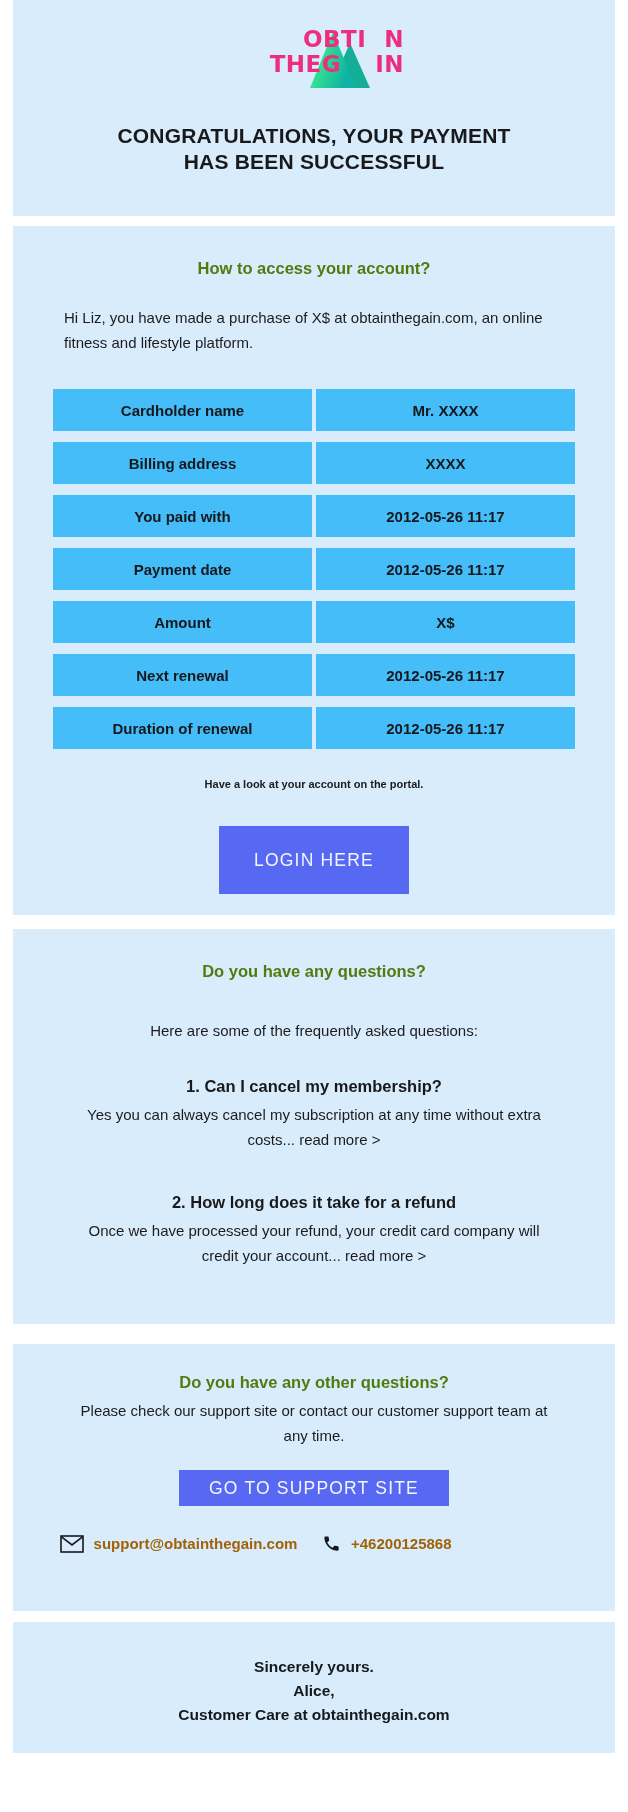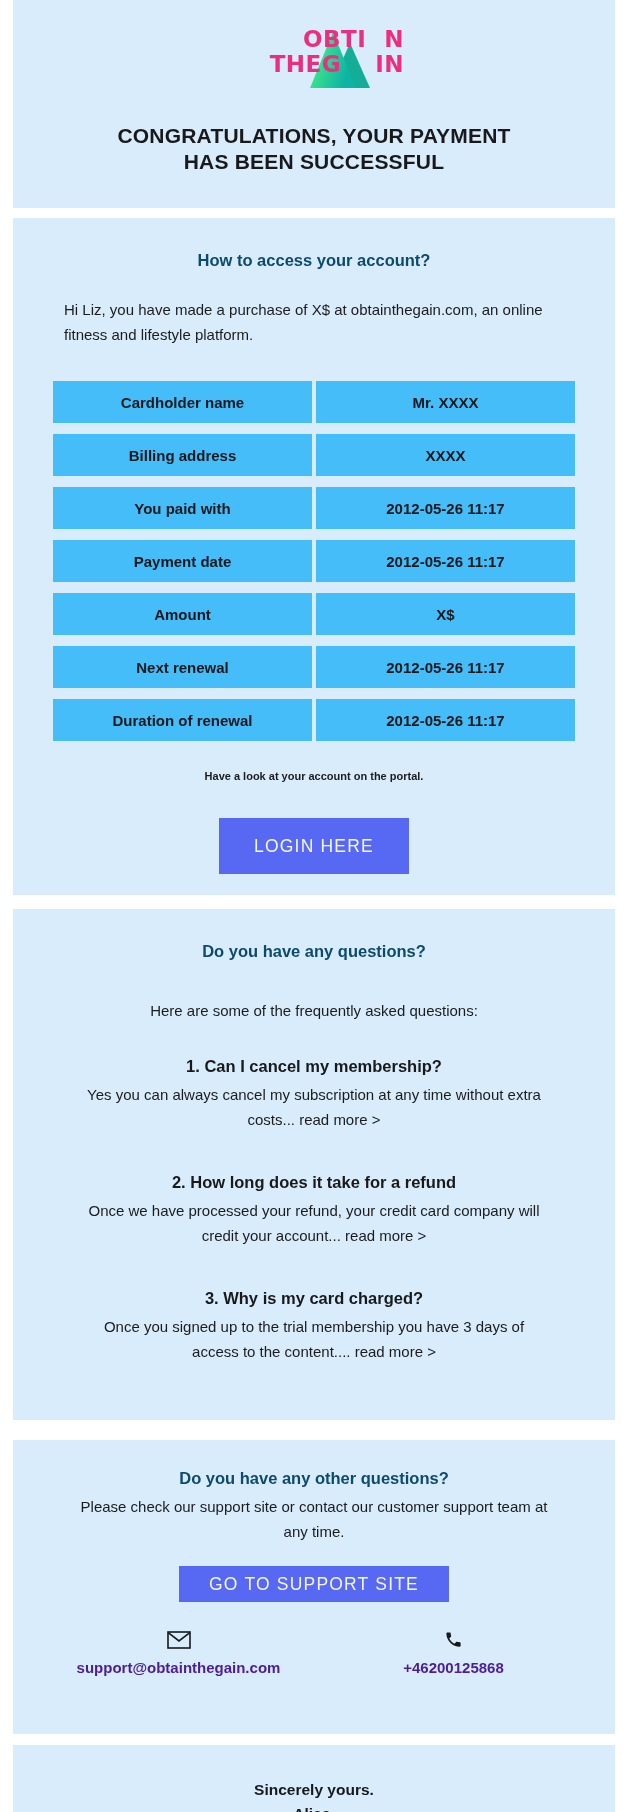--- a/index.html
+++ b/index.html
@@ -28,29 +28,29 @@
     left:86px;top:5px;width:46px;height:56px;z-index:1;
     background:linear-gradient(108deg,#3be48e 25%,#0db3a3 80%);
     clip-path:polygon(50% 0,100% 100%,0 100%);
   }
   .tri-back{
     left:106px;top:16px;width:40px;height:45px;z-index:0;
     background:#14ae98;
     clip-path:polygon(50% 0,100% 100%,0 100%);
   }
   .congrats{
-    margin:34px auto 0 auto;text-align:center;
+    margin:34px auto 8px auto;text-align:center;
     font-size:21px;line-height:26px;font-weight:700;letter-spacing:.2px;color:#19191b;
   }
 
   
   .sec2{padding:33px 30px 21px 30px;margin-bottom:14px;}
   .sec-h{
     margin:0;text-align:center;font-size:16.5px;line-height:19px;
-    font-weight:700;color:#0c4a6e;
+    font-weight:700;color:#4d7c0f;
   }
   .intro{
     margin:27px auto 34px auto;max-width:500px;text-align:left;
     font-size:15px;line-height:25px;
   }
   .info-table{
     display:grid;grid-template-columns:1fr 1fr;gap:11px 4px;margin:0 10px;
   }
   .cell{
     height:42px;background:#44bdf9;display:flex;align-items:center;justify-content:center;
@@ -58,21 +58,21 @@
   }
   .portal-note{
     margin:29px 0 0 0;text-align:center;font-size:11px;font-weight:700;
   }
   .btn{
     display:block;margin:0 auto;border:none;cursor:pointer;
     background:#5769f2;color:#f4f6ff;
     font-family:"Liberation Sans","DejaVu Sans",sans-serif;
     font-size:17.5px;letter-spacing:1.2px;
   }
-  .login-btn{width:190px;height:56px;margin-top:36px;}
+  .login-btn{width:190px;height:68px;margin-top:36px;}
 
   
   .sec3{padding:33px 40px 15px 40px;margin-bottom:20px;}
   .faq-intro{
     margin:38px auto 34px auto;text-align:center;font-size:15px;line-height:24px;
   }
   .faq-item{margin:0 auto 41px auto;}
   .faq-q{
     margin:0 0 7px 0;text-align:center;font-size:16.5px;line-height:19px;font-weight:700;color:#19191b;
   }
@@ -85,21 +85,21 @@
   .sec4{padding:29px 30px 58px 30px;margin-bottom:11px;}
   .support-body{
     margin:6px auto 22px auto;max-width:470px;text-align:center;font-size:15px;line-height:25px;
   }
   .support-btn{width:270px;height:36px;}
   .contact-row{
     display:grid;grid-template-columns:1fr 1fr;align-items:center;margin-top:28px;
   }
   .contact-item{
     display:flex;align-items:center;gap:10px;
-    font-size:15px;font-weight:700;color:#4c1d95;text-decoration:none;flex-direction:column;
+    font-size:15px;font-weight:700;color:#a16207;text-decoration:none;
   }
   .contact-email{justify-content:center;}
   .contact-phone{justify-content:flex-start;padding-left:8px;}
   .cicon{display:block;flex:0 0 auto;}
 
   
   .sec5{padding:33px 20px 26px 20px;text-align:center;}
   .footer-line{font-size:15.5px;line-height:24px;font-weight:700;color:#15181c;}
 </style>
 </head>
@@ -154,24 +154,20 @@
     <div class="faq-item">
       <h3 class="faq-q">1. Can I cancel my membership?</h3>
       <p class="faq-a"><span>Yes you can always cancel my subscription at any time without extra costs...</span> <a href="#" class="read-more">read more &gt;</a></p>
     </div>
 
     <div class="faq-item">
       <h3 class="faq-q">2. How long does it take for a refund</h3>
       <p class="faq-a"><span>Once we have processed your refund, your credit card company will credit your account...</span> <a href="#" class="read-more">read more &gt;</a></p>
     </div>
 
-    <div class="faq-item">
-      <h3 class="faq-q">3. Why is my card charged?</h3>
-      <p class="faq-a"><span>Once you signed up to the trial membership you have 3 days of access to the content....</span> <a href="#" class="read-more">read more &gt;</a></p>
-    </div>
   </div>
 
   <div class="section sec4">
     <h2 class="sec-h">Do you have any other questions?</h2>
     <p class="support-body">Please check our support site or contact our customer support team at any time.</p>
     <button class="btn support-btn">GO TO SUPPORT SITE</button>
 
     <div class="contact-row">
       <a href="#" class="contact-item contact-email">
         <svg class="cicon" width="24" height="18" viewBox="0 0 24 18">

